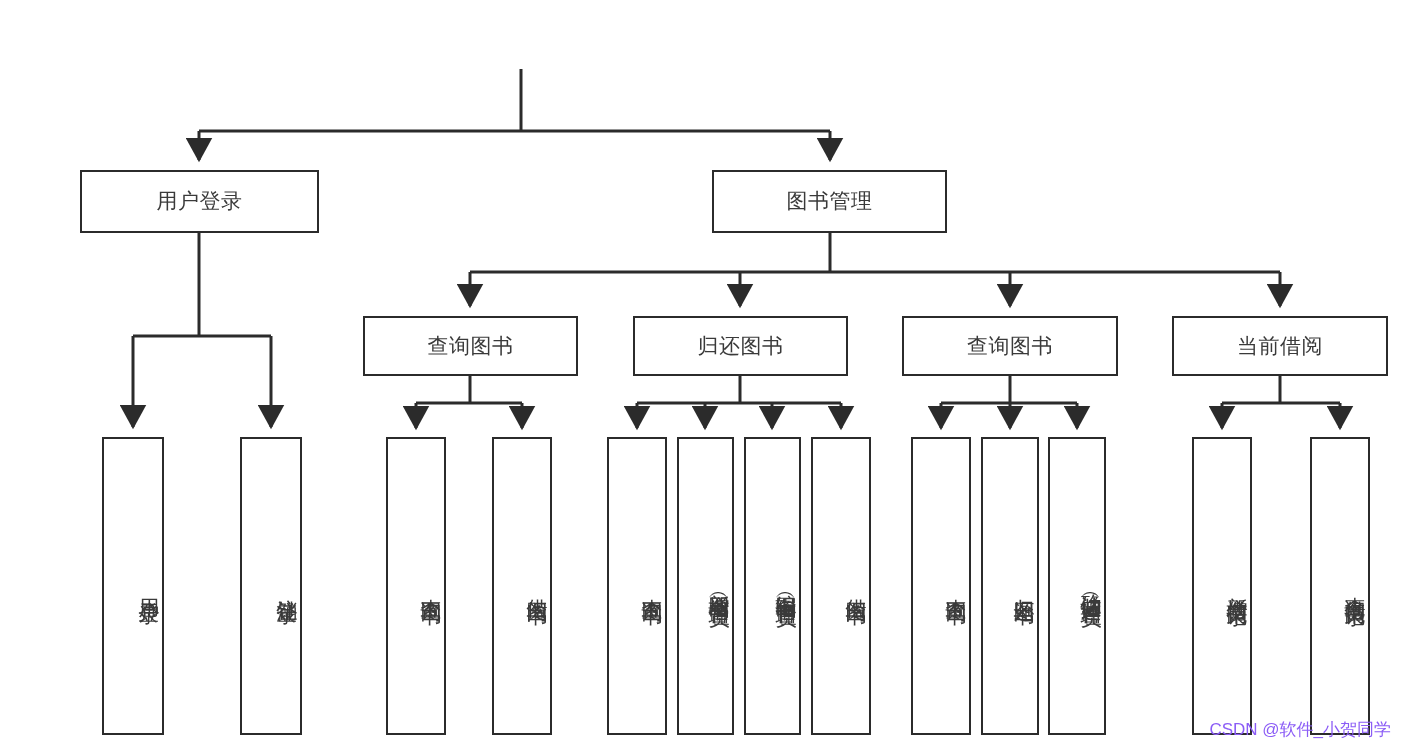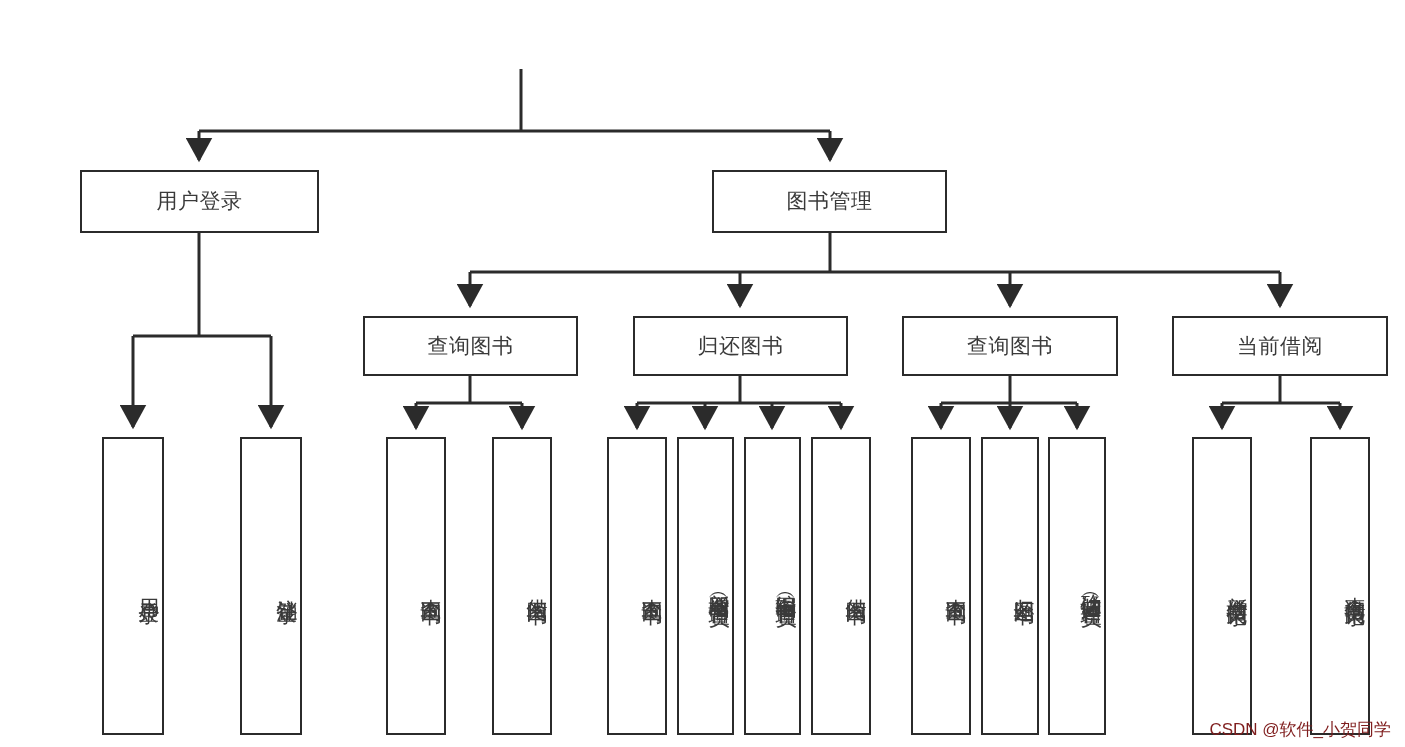--- a/index.html
+++ b/index.html
@@ -57,21 +57,21 @@
     top: 0;
     width: 1405px;
     height: 747px;
     pointer-events: none;
   }
   .watermark {
     position: absolute;
     right: 14px;
     bottom: 6px;
     font-size: 17px;
-    color: #7f1d1d;
+    color: #8b5cf6;
     white-space: nowrap;
     font-family: "Liberation Sans", "DejaVu Sans", sans-serif;
   }
 </style>
 </head>
 <body>
 
 <div id="canvas">
 
   <svg class="edges" viewBox="0 0 1405 747">

